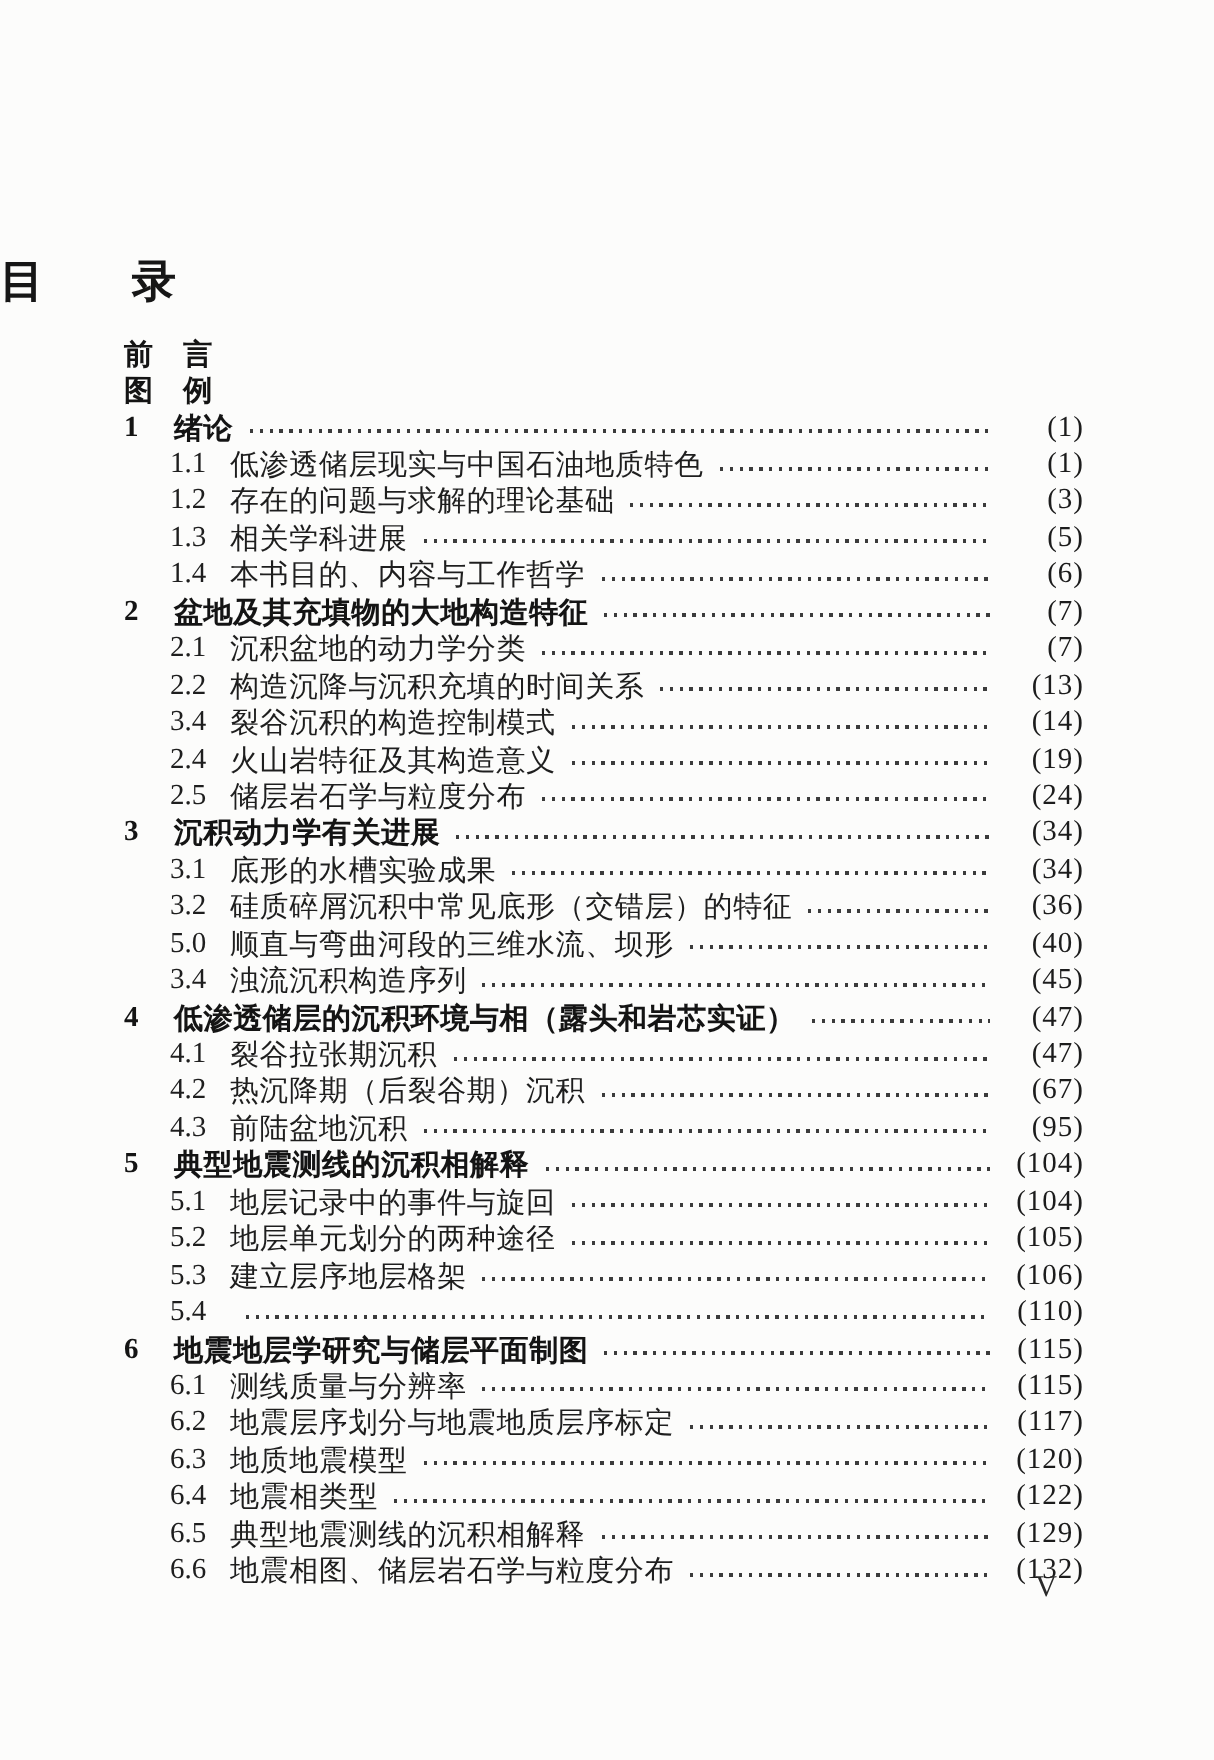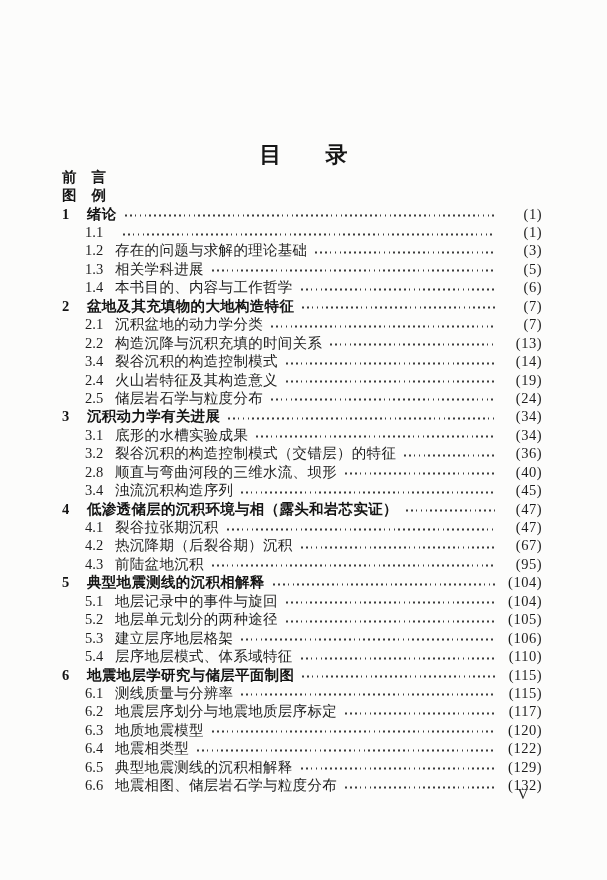--- a/index.html
+++ b/index.html
@@ -14,24 +14,24 @@
   .doc-page {
     position: absolute; inset: 0;
     background:
       radial-gradient(circle at 20% 30%, rgba(0,0,0,0.012) 0 1px, transparent 1px),
       #fcfcfb;
   }
 
   
   .page-title {
     position: absolute;
-    top: 140px; left: 0;
+    top: 126px; left: 0;
     width: 100%;
     margin: 0;
-    text-align: center;
+    text-align: left;
     font-size: 22px;
     font-weight: bold;
     color: #161616;
     letter-spacing: 0;
   }
 
   
   .toc {
     position: absolute;
     left: 62px; top: 168px;
@@ -130,20 +130,21 @@
     <span class="ttl">图　例</span>
   </div>
       <div class="row lvl1">
     <span class="num">1</span>
     <span class="ttl">绪论</span>
     <span class="dots"></span>
     <span class="pg">(1)</span>
   </div>
       <div class="row lvl2">
     <span class="num">1.1</span>
+    <span class="ttl">低渗透储层现实与中国石油地质特色</span>
     <span class="dots"></span>
     <span class="pg">(1)</span>
   </div>
       <div class="row lvl2">
     <span class="num">1.2</span>
     <span class="ttl">存在的问题与求解的理论基础</span>
     <span class="dots"></span>
     <span class="pg">(3)</span>
   </div>
       <div class="row lvl2">
@@ -201,26 +202,26 @@
     <span class="pg">(34)</span>
   </div>
       <div class="row lvl2">
     <span class="num">3.1</span>
     <span class="ttl">底形的水槽实验成果</span>
     <span class="dots"></span>
     <span class="pg">(34)</span>
   </div>
       <div class="row lvl2">
     <span class="num">3.2</span>
-    <span class="ttl">裂谷沉积的构造控制模式（交错层）的特征</span>
+    <span class="ttl">硅质碎屑沉积中常见底形（交错层）的特征</span>
     <span class="dots"></span>
     <span class="pg">(36)</span>
   </div>
       <div class="row lvl2">
-    <span class="num">2.8</span>
+    <span class="num">5.0</span>
     <span class="ttl">顺直与弯曲河段的三维水流、坝形</span>
     <span class="dots"></span>
     <span class="pg">(40)</span>
   </div>
       <div class="row lvl2">
     <span class="num">3.4</span>
     <span class="ttl">浊流沉积构造序列</span>
     <span class="dots"></span>
     <span class="pg">(45)</span>
   </div>
@@ -267,21 +268,20 @@
     <span class="pg">(105)</span>
   </div>
       <div class="row lvl2">
     <span class="num">5.3</span>
     <span class="ttl">建立层序地层格架</span>
     <span class="dots"></span>
     <span class="pg">(106)</span>
   </div>
       <div class="row lvl2">
     <span class="num">5.4</span>
-    <span class="ttl">层序地层模式、体系域特征</span>
     <span class="dots"></span>
     <span class="pg">(110)</span>
   </div>
       <div class="row lvl1">
     <span class="num">6</span>
     <span class="ttl">地震地层学研究与储层平面制图</span>
     <span class="dots"></span>
     <span class="pg">(115)</span>
   </div>
       <div class="row lvl2">

